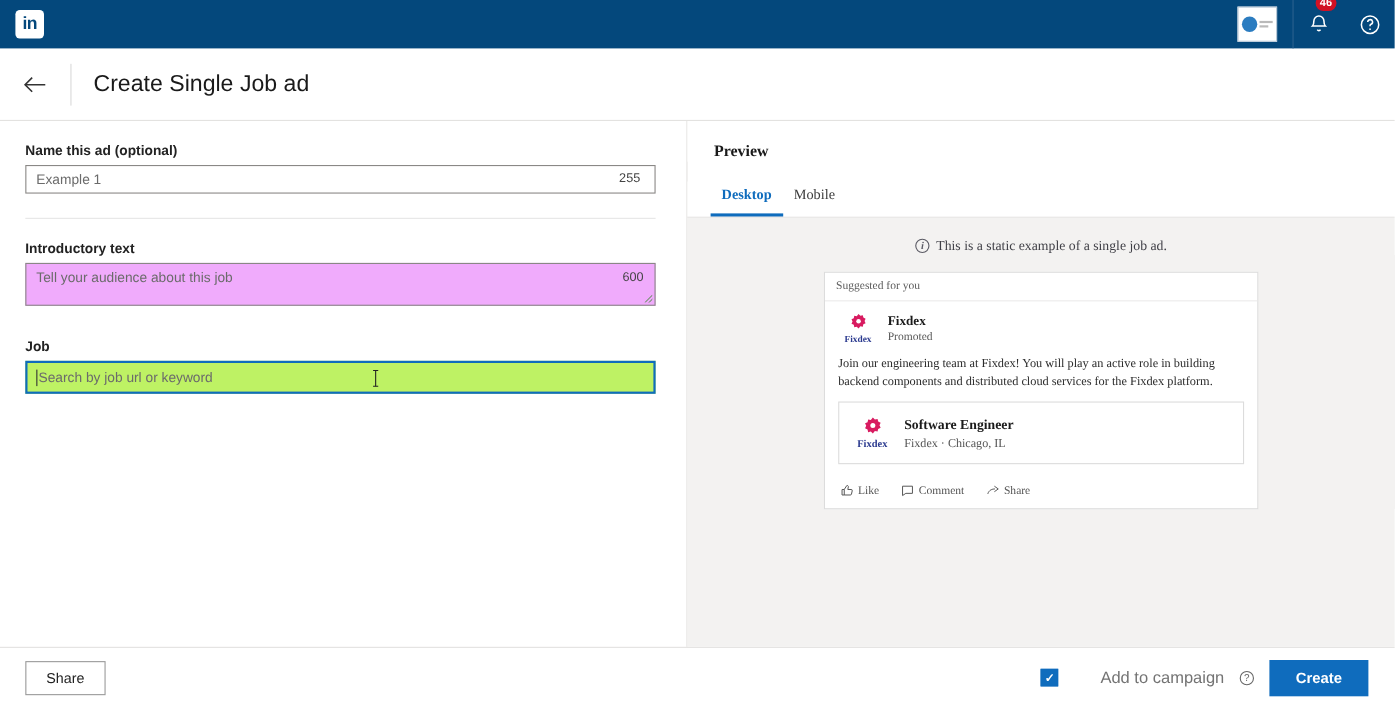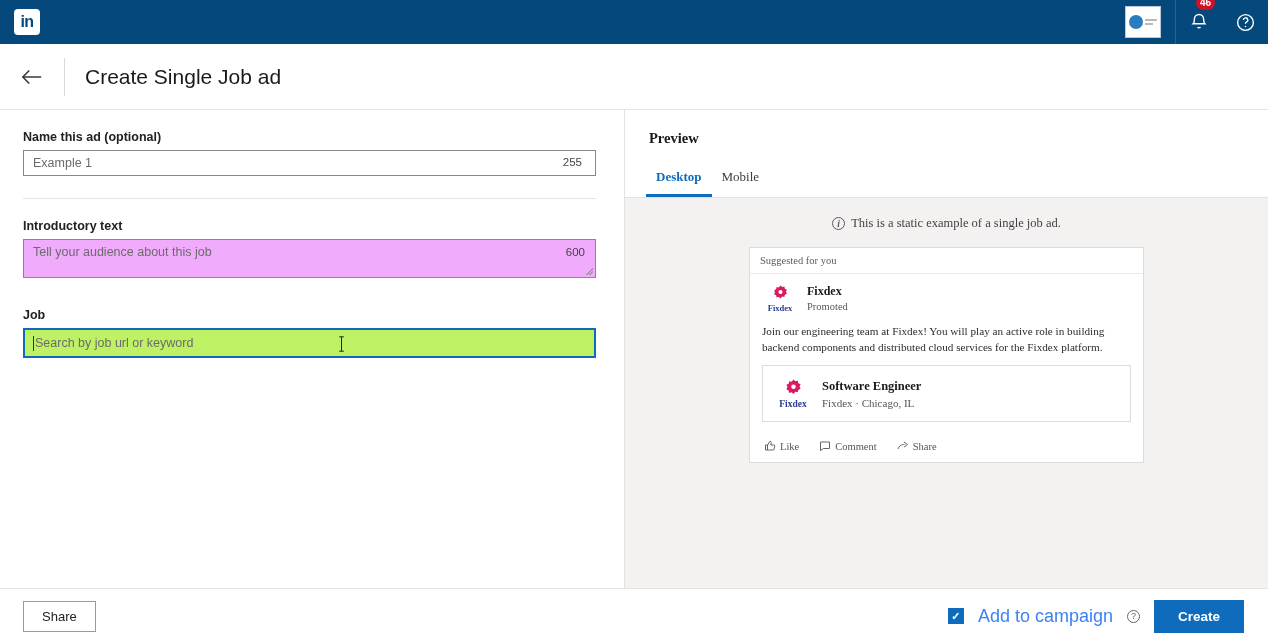--- a/index.html
+++ b/index.html
@@ -179,21 +179,21 @@
   .btn-cancel {
     border: 1px solid #9a9a9a; background: #fff; color: #222;
     font-size: 13px; padding: 7px 18px; font-family: "Liberation Sans", sans-serif;
   }
   .footer-right { margin-left: auto; display: flex; align-items: center; gap: 14px; }
   .chk {
     width: 16px; height: 16px; background: #0f6cbd; border: 1px solid #0f6cbd;
     display: flex; align-items: center; justify-content: center;
     color: #fff; font-size: 11px; font-weight: bold;
   }
-  .chk-label { font-size: 18px; color: #3b82f6; }
+  .chk-label { font-size: 15px; color: #737373; margin-left: 24px; }
   .help-sm {
     width: 13px; height: 13px; border: 1px solid #666; border-radius: 50%;
     font-size: 9px; display: inline-flex; align-items: center;
     justify-content: center; color: #666;
   }
   .btn-create {
     background: #0f6cbd; color: #fff; border: none;
     font-size: 13.5px; font-weight: 600; padding: 9px 24px;
     font-family: "Liberation Sans", sans-serif;
   }

